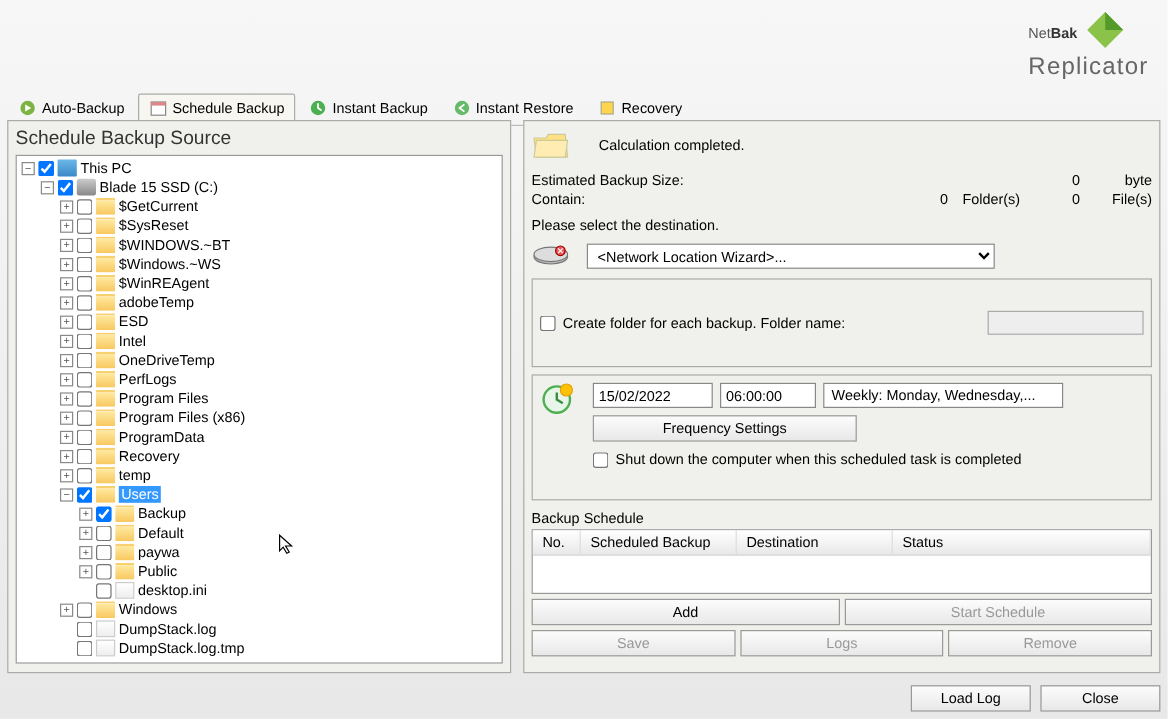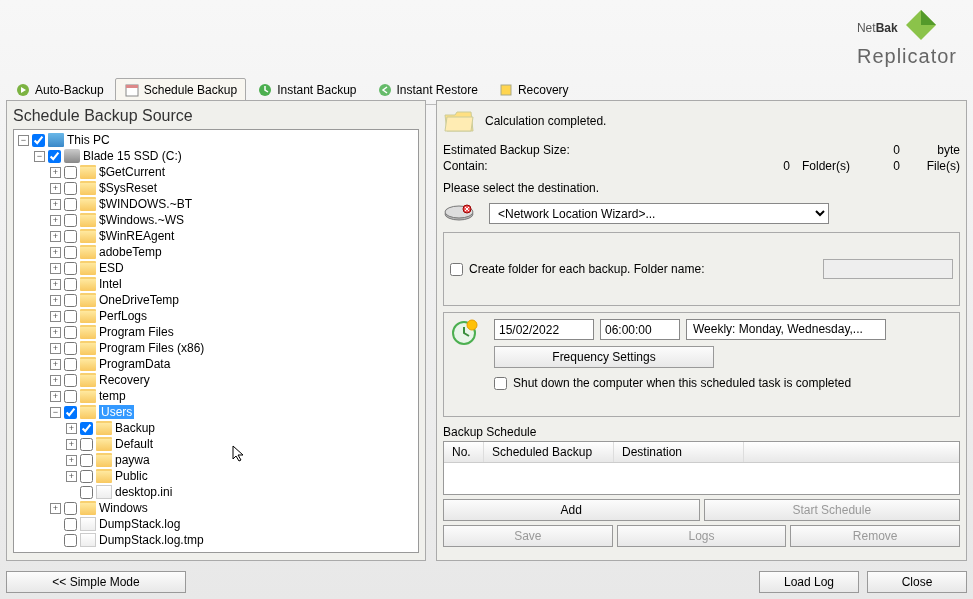--- a/index.html
+++ b/index.html
@@ -34,21 +34,21 @@
 .tree-checkbox { width: 13px; height: 13px; margin-right: 3px; }
 .tree-icon { width: 16px; height: 14px; margin-right: 3px; display: inline-block; }
 .tree-label { cursor: default; }
 .tree-label.selected { background: #3399ff; color: #fff; padding: 0 2px; }
 .folder { background: linear-gradient(to bottom, #ffe9a0, #f8c860); border-radius: 1px; border-top: 2px solid #f8d070; }
 .file-icon { background: linear-gradient(to bottom, #fff, #eee); border: 1px solid #ccc; }
 .disk-icon { background: linear-gradient(to bottom, #ccc, #888); border-radius: 2px; }
 .pc-icon { background: linear-gradient(to bottom, #6ab8e8, #3a88c8); border-radius: 1px; }
 
 
-.info-row { display: flex; align-items: center; gap: 10px; margin-bottom: 6px; }
+.info-row { display: flex; align-items: center; gap: 24px; margin-bottom: 6px; }
 .status-icon { width: 32px; height: 28px; }
 .stats { margin: 8px 0; font-size: 12px; }
 .stats-row { display: flex; margin-bottom: 2px; }
 .stats-label { flex: 1; }
 .stats-val { width: 50px; text-align: right; }
 .stats-unit { width: 60px; text-align: right; }
 
 .dest-select { width: 340px; height: 21px; border: 1px solid #888; background: #fff; padding: 1px 4px; font-size: 12px; }
 .dest-row { display: flex; align-items: center; gap: 14px; margin: 6px 0; }
 
@@ -379,36 +379,36 @@
         </div>
       </div>
     </div>
 
     <div style="margin-top:8px">Backup Schedule</div>
     <div class="table-container">
       <div class="table-header">
         <div class="th th-no">No.</div>
         <div class="th th-sb">Scheduled Backup</div>
         <div class="th th-dest">Destination</div>
+        <div class="th th-status">Status</div>
       </div>
     </div>
     <div class="btn-row">
       <button class="btn">Add</button>
       <button class="btn" disabled="">Start Schedule</button>
     </div>
     <div class="btn-row">
       <button class="btn" disabled="">Save</button>
       <button class="btn" disabled="">Logs</button>
       <button class="btn" disabled="">Remove</button>
     </div>
   </div>
 </div>
 
 <div class="bottom-bar">
-  <button class="btn" style="width:180px">&lt;&lt; Simple Mode</button>
   <div class="spacer"></div>
   <button class="btn">Load Log</button>
   <button class="btn" style="margin-left:8px">Close</button>
 </div>
 
 <svg class="cursor" width="18" height="18">
     <path d="M1 1 L1 14 L4 11 L7 16 L9 15 L6 10 L11 10 Z" fill="#fff" stroke="#000"></path>
   </svg>
 
 </body></html>

